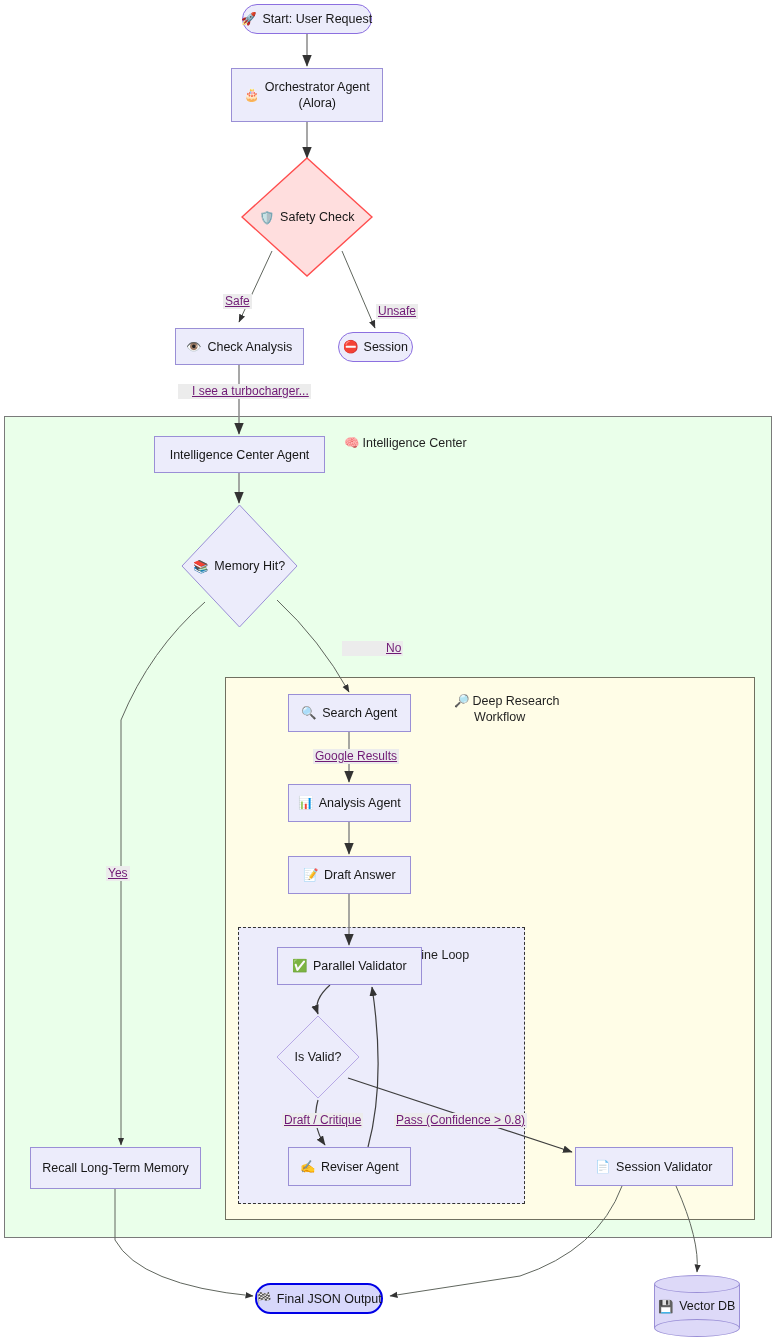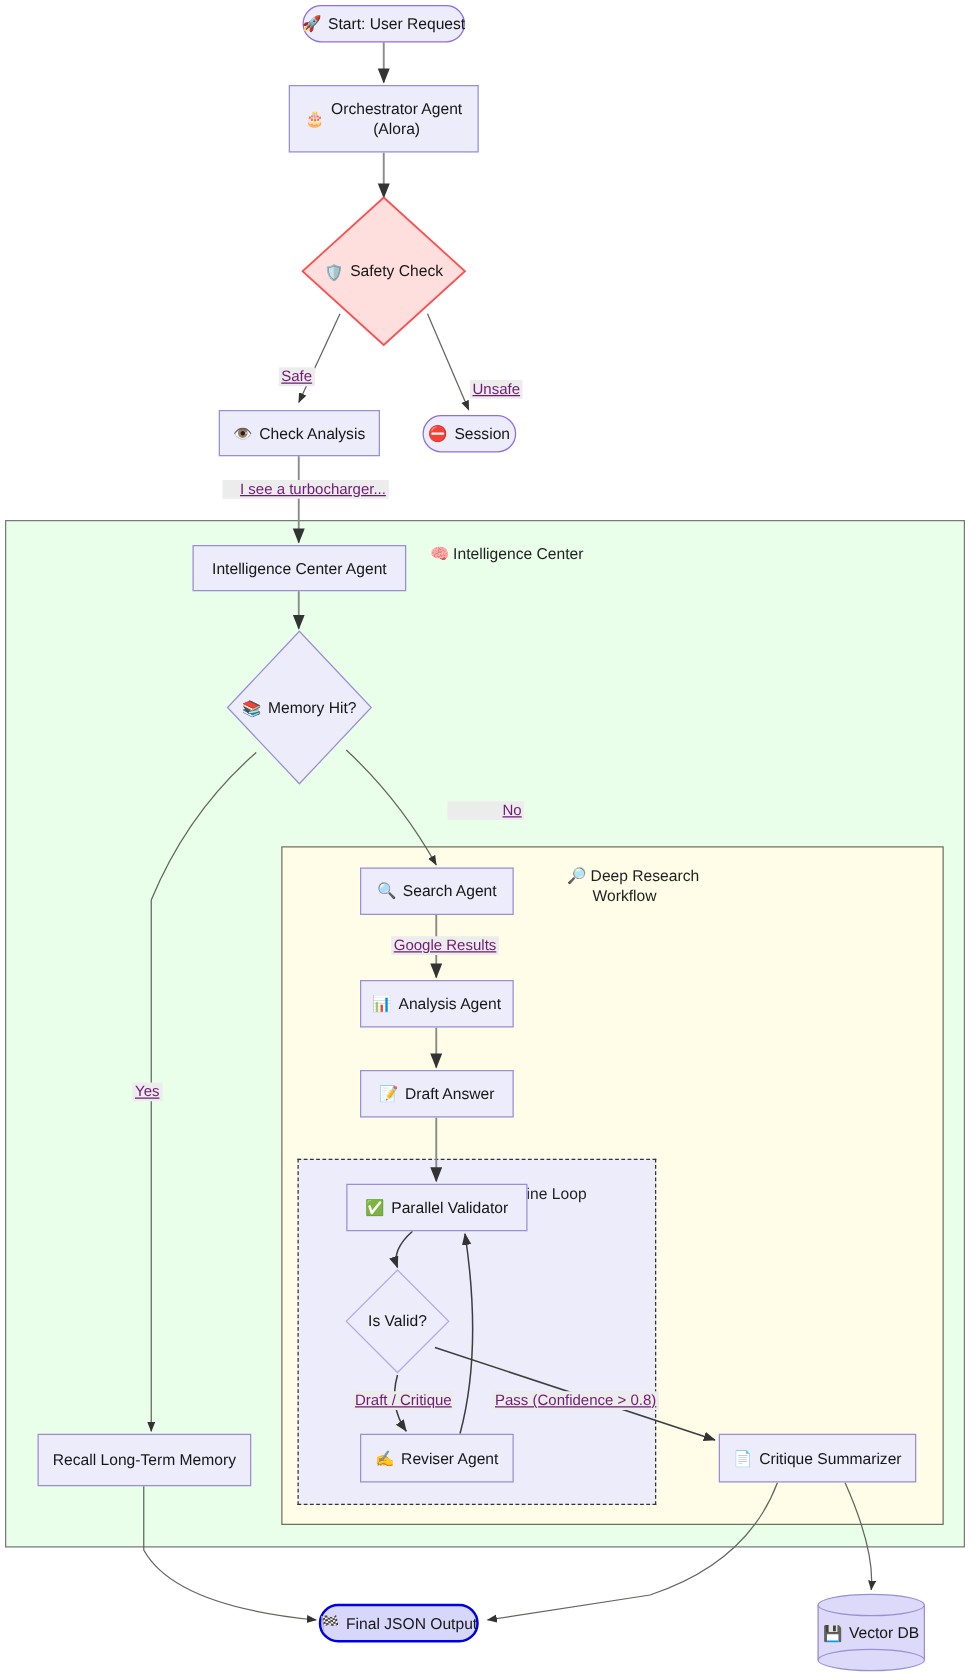--- a/index.html
+++ b/index.html
@@ -309,38 +309,38 @@
 
   <div class="node rect" style="left:288px; top:1147px; width:123px; height:39px;">
     <span class="emoji">✍️</span><span>Reviser Agent</span>
   </div>
 
   <div class="node rect" style="left:30px; top:1147px; width:171px; height:42px;">
     <span>Recall Long-Term Memory</span>
   </div>
 
   <div class="node rect" style="left:575px; top:1147px; width:158px; height:39px;">
-    <span class="emoji">📄</span><span>Critique Summarizer</span>
+    <span class="emoji">📄</span><span>Session Validator</span>
   </div>
 
   <div class="node stadium-strong" style="left:255px; top:1283px; width:128px; height:31px;">
     <span class="emoji">🏁</span><span>Final JSON Output</span>
   </div>
 
   <div class="cylinder" style="left:654px; top:1275px; width:86px; height:62px;">
     <div class="cyl-body"></div>
     <div class="cyl-bot"></div>
     <div class="cyl-top"></div>
     <div class="cyl-text">
       <span class="emoji">💾</span><span>Vector DB</span>
     </div>
   </div>
 
   <div class="edge-label" style="left:223px; top:294px;">Safe</div>
   <div class="edge-label" style="left:376px; top:294px;margin-top:10px;">Unsafe</div>
   <div class="edge-label" style="left:178px; top:384px;padding-left:14px;">I see a turbocharger...</div>
   <div class="edge-label" style="left:106px; top:866px;">Yes</div>
-  <div class="edge-label" style="left:358px; top:641px;padding-left:44px;">No</div>
+  <div class="edge-label" style="left:342px; top:641px;padding-left:44px;">No</div>
   <div class="edge-label" style="left:313px; top:749px;">Google Results</div>
   <div class="edge-label" style="left:282px; top:1113px;">Draft / Critique</div>
   <div class="edge-label" style="left:394px; top:1113px;">Pass (Confidence &gt; 0.8)</div>
 
 </div>
 
 </body></html>

